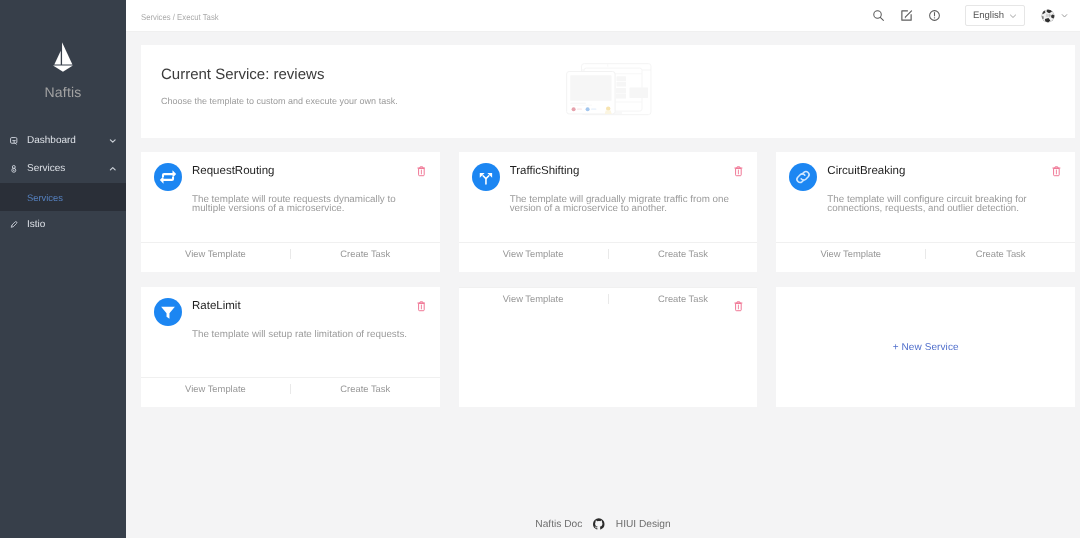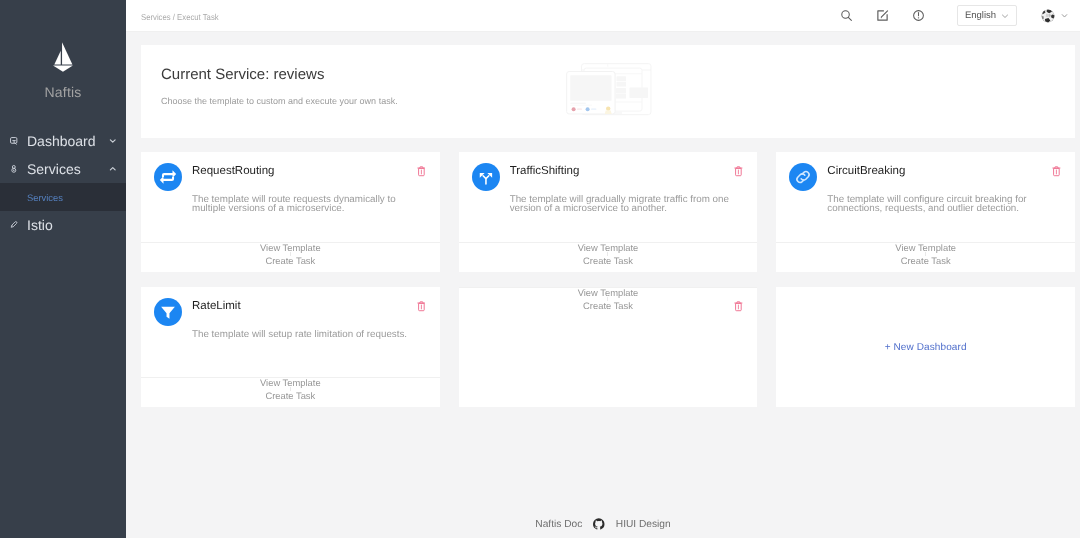--- a/index.html
+++ b/index.html
@@ -27,21 +27,21 @@
   position:relative; z-index:5;
 }
 .logo-box { padding-top:42px; text-align:center; height:127px; }
 .logo-mark { width:20px; height:30px; margin:0 auto; display:block; }
 .brand { font-size:14px; color:#a3a3a3; margin-top:12px; letter-spacing:.2px; }
 
 .nav { margin-top:0px; }
 .nav-item {
   height:28px; display:flex; align-items:center;
   padding-left:10px; padding-right:10px;
-  font-size:14px; color:#dde1e7; cursor:pointer;
+  font-size:10px; color:#dde1e7; cursor:pointer;
   position:relative;
 }
 .nav-item .nav-ico { width:8.6px; height:9.5px; flex:0 0 8px; margin-right:9px; display:block; }
 .nav-item .nav-label { flex:1; line-height:1; }
 .nav-item .nav-chev { width:7.5px; height:7.5px; opacity:.95; flex:0 0 7.5px; }
 .nav-sub {
   height:28px; display:flex; align-items:center;
   padding-left:27px; font-size:9.4px; cursor:pointer;
 }
 .nav-sub.active { background:var(--sidebar-active-bg); color:#5580bf; }
@@ -49,21 +49,21 @@
 
 .main { flex:1; display:flex; flex-direction:column; min-width:0; }
 .topbar {
   height:32px; background:var(--card-bg); display:flex; align-items:center;
   padding-left:15px; padding-right:12px;
   border-bottom:1px solid #f0f0f0;
   flex:0 0 32px;
 }
 .crumb { font-size:8.6px; color:#aaaaaa; margin-top:2px; white-space:nowrap;
   display:inline-block; transform:scaleX(0.90); transform-origin:0 50%; }
-.topbar-right { margin-left:auto; display:flex; align-items:center; gap:12px; padding-right:0px; }
+.topbar-right { margin-left:auto; display:flex; align-items:center; gap:4px; padding-right:0px; }
 .tb-ico { width:24px; margin-left:0; height:26px; display:flex; align-items:center; justify-content:center; cursor:pointer; }
 .lang-select {
   margin-left:15px;
   width:60px; height:21px; border:1px solid #e6e6e6; border-radius:2px;
   display:flex; align-items:center; justify-content:center; gap:5px;
   font-size:9.5px; color:#555; cursor:pointer;
 }
 .avatar-wrap { margin-left:12px; display:flex; align-items:center; gap:6px; cursor:pointer; }
 .avatar { width:14px; height:14px; border-radius:50%; overflow:hidden; display:block; }
 
@@ -94,21 +94,21 @@
 .card-ico {
   width:28px; height:28px; border-radius:50%;
   background:var(--icon-blue); display:flex; align-items:center; justify-content:center;
 }
 .card-main { flex:1; min-width:0; padding-right:4px; }
 .card-title { font-size:11.5px; color:#1f1f1f; letter-spacing:0; line-height:1; margin-top:3px; }
 .card-desc { font-size:9.8px; color:#9b9b9b; line-height:9.4px; margin-top:17px; }
 .card-del { position:absolute; right:14px; top:14px; cursor:pointer; width:9px; height:11px; line-height:0; }
 .card-foot {
   height:30px; border-top:1px solid #f0f0f0;
-  display:flex; align-items:center; padding-bottom:7px;flex-direction:column;
+  display:flex; align-items:center; padding-bottom:7px;
 }
 .card-foot a {
   flex:1; text-align:center; font-size:9.4px; color:#979797;
   text-decoration:none; cursor:pointer; line-height:1;
 }
 .foot-sep { width:1px; height:10px; background:#e9e9e9; }
 .card.new {
   display:flex; align-items:center; justify-content:center;
   height:120px;
 }
@@ -392,21 +392,21 @@
                 <path d="M1.8 2.7 H8.2 V10.1 a1.0 1.0 0 0 1 -1.0 1.0 H2.8 a1.0 1.0 0 0 1 -1.0 -1.0 Z" fill="none" stroke="var(--danger)" stroke-width="1.05" stroke-linejoin="round"></path>
                 <path d="M5.0 4.6 V9.0" stroke="var(--danger)" stroke-width="0.95" stroke-linecap="round"></path>
               </svg></div>
             <div class="card-foot">
               <a>View Template</a>
               <div class="foot-sep"></div>
               <a>Create Task</a>
             </div>
           </div>
           <div class="card new">
-            <span class="new-label">+ New Dashboard</span>
+            <span class="new-label">+ New Service</span>
           </div>
         </section>
 
     </div>
   </div>
 
   <footer class="page-footer">
     <a>Naftis Doc</a>
     <svg width="11.5" height="11.5" viewBox="0 0 16 16" style="display:block">
       <path fill="#2b2b2b" d="M8 0.3A8 8 0 0 0 0 8.3a8 8 0 0 0 5.47 7.59c.4.07.55-.17.55-.38 0-.19-.01-.82-.01-1.49-2.01.37-2.53-.49-2.69-.94-.09-.23-.48-.94-.82-1.13-.28-.15-.68-.52-.01-.53.63-.01 1.08.58 1.23.82.72 1.21 1.87.87 2.33.66.07-.52.28-.87.51-1.07-1.78-.2-3.64-.89-3.64-3.95 0-.87.31-1.59.82-2.15-.08-.2-.36-1.02.08-2.12 0 0 .67-.21 2.2.82a7.42 7.42 0 0 1 2-.27c.68 0 1.36.09 2 .27 1.53-1.04 2.2-.82 2.2-.82.44 1.1.16 1.92.08 2.12.51.56.82 1.27.82 2.15 0 3.07-1.87 3.75-3.65 3.95.29.25.54.73.54 1.48 0 1.07-.01 1.93-.01 2.2 0 .21.15.46.55.38A8.01 8.01 0 0 0 16 8.3a8 8 0 0 0-8-8z"></path>

